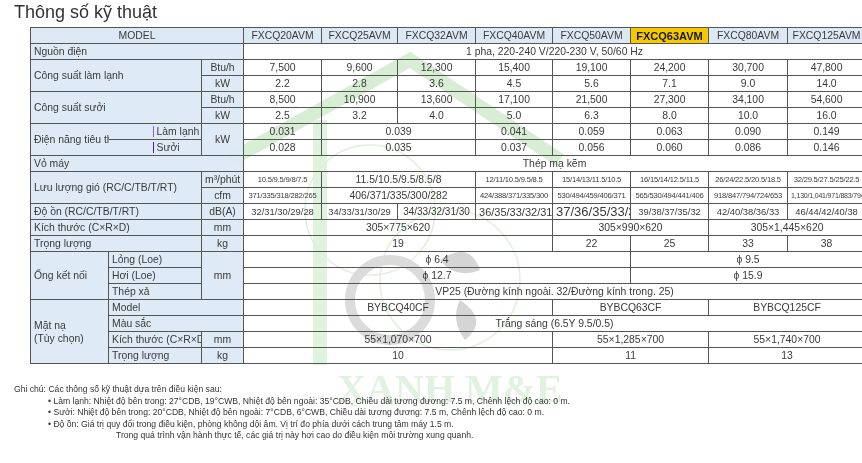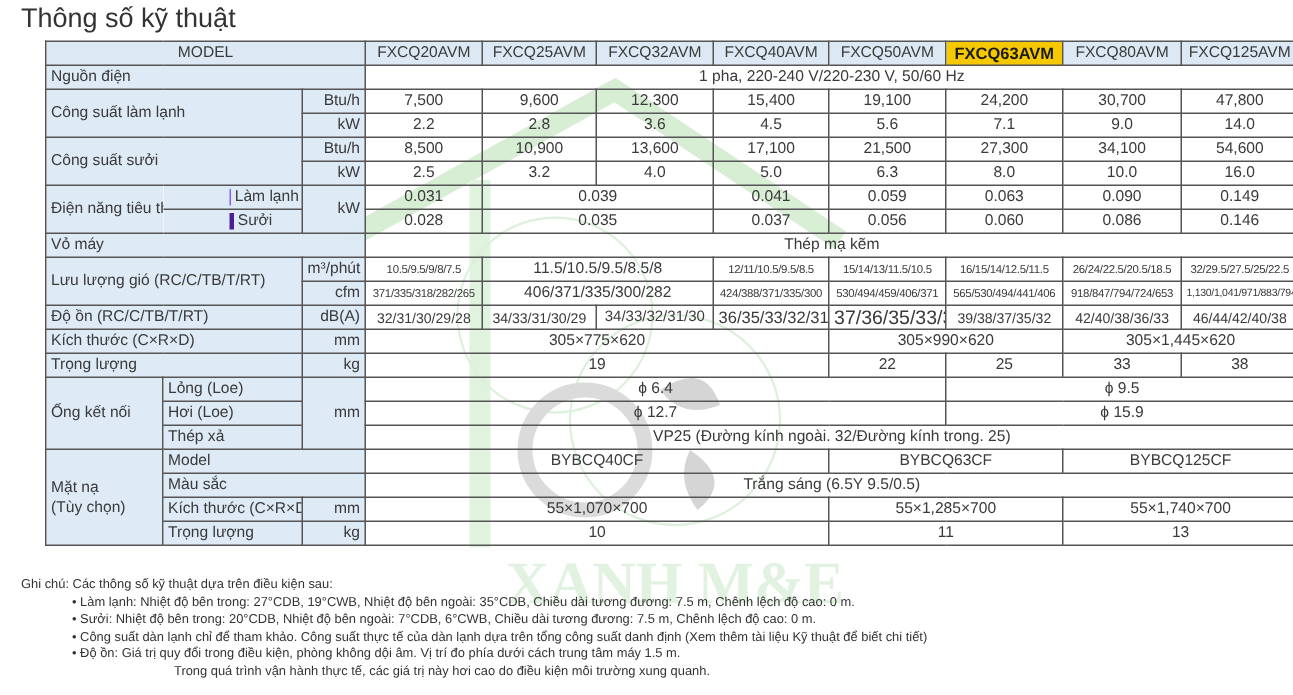--- a/index.html
+++ b/index.html
@@ -3,21 +3,21 @@
 <meta charset="utf-8">
 <style>
   html, body { margin: 0; padding: 0; background: #ffffff; }
   body { width: 862px; height: 463px; position: relative; overflow: hidden;
          font-family: "DejaVu Sans Condensed", "Liberation Sans Narrow", "Liberation Sans", sans-serif; color: #3a3a3a; }
   .title { position: absolute; left: 14px; top: 2px; font-size: 18px; color: #333; font-family: "Liberation Sans", sans-serif; }
   .watermark { position: absolute; left: 0; top: 0; width: 862px; height: 463px; pointer-events: none; z-index: 0; }
   table.spec { position: absolute; left: 30px; top: 27px; border-collapse: collapse; width: 835px; table-layout: fixed; z-index: 1; font-size: 10.4px; font-family: Liberation Sans, sans-serif; }
   table.spec td { border: 1px solid #555; padding: 0 3px; height: 15px; line-height: 14px; white-space: nowrap; overflow: hidden; text-align: center; background: transparent; }
   table.spec td.lbl { background: rgba(220,233,245,0.95); text-align: left; }
-  table.spec td.unit { background: rgba(220,233,245,0.95); text-align: right; }
+  table.spec td.unit { background: rgba(220,233,245,0.95); text-align: center; }
   table.spec td.hdr { background: #dce9f5; }
   table.spec td.hl { background: #f5c800; color: #1a1a1a; font-weight: bold; font-size: 11px; }
   table.spec td.sm { font-size: 7.6px; letter-spacing: -0.2px; }
   .notes { position: absolute; left: 14px; top: 384px; font-size: 8.6px; line-height: 11.6px; color: #333; z-index: 1; font-family: "Liberation Sans", sans-serif; }
   .notes .indent { padding-left: 34px; }
   .notes .indent2 { padding-left: 102px; }
 </style>
 </head>
 <body>
 
@@ -123,21 +123,21 @@
     <td class="unit" rowspan="2">kW</td>
     <td>0.031</td>
     <td colspan="2">0.039</td>
     <td>0.041</td>
     <td>0.059</td>
     <td>0.063</td>
     <td>0.090</td>
     <td>0.149</td>
   </tr>
   <tr>
-    <td class="lbl" style="padding-left:48px;border-left:none"><span style="border-left:3px solid #4c1d95;padding-left:3px;margin-left:-4px">Sưởi</span></td>
+    <td class="lbl" style="padding-left:48px;border-left:none"><span style="border-left:1px solid #4c1d95;padding-left:3px;margin-left:-4px">Sưởi</span></td>
     <td>0.028</td>
     <td colspan="2">0.035</td>
     <td>0.037</td>
     <td>0.056</td>
     <td>0.060</td>
     <td>0.086</td>
     <td>0.146</td>
   </tr>
 
   <tr>
@@ -240,16 +240,15 @@
     <td colspan="2">11</td>
     <td colspan="2">13</td>
   </tr>
 </tbody>
   </table>
 
 <div class="notes">
   <div>Ghi chú: Các thông số kỹ thuật dựa trên điều kiện sau:</div>
   <div class="indent">• Làm lạnh: Nhiệt độ bên trong: 27°CDB, 19°CWB, Nhiệt độ bên ngoài: 35°CDB, Chiều dài tương đương: 7.5 m, Chênh lệch độ cao: 0 m.</div>
   <div class="indent">• Sưởi: Nhiệt độ bên trong: 20°CDB, Nhiệt độ bên ngoài: 7°CDB, 6°CWB, Chiều dài tương đương: 7.5 m, Chênh lệch độ cao: 0 m.</div>
-  <div class="indent">• Công suất dàn lạnh chỉ để tham khảo. Công suất thực tế của dàn lạnh dựa trên tổng công suất danh định (Xem thêm tài liệu Kỹ thuật để biết chi tiết)</div>
   <div class="indent">• Độ ồn: Giá trị quy đổi trong điều kiện, phòng không dội âm. Vị trí đo phía dưới cách trung tâm máy 1.5 m.</div>
   <div class="indent2">Trong quá trình vận hành thực tế, các giá trị này hơi cao do điều kiện môi trường xung quanh.</div>
 </div>
 
 </body></html>

